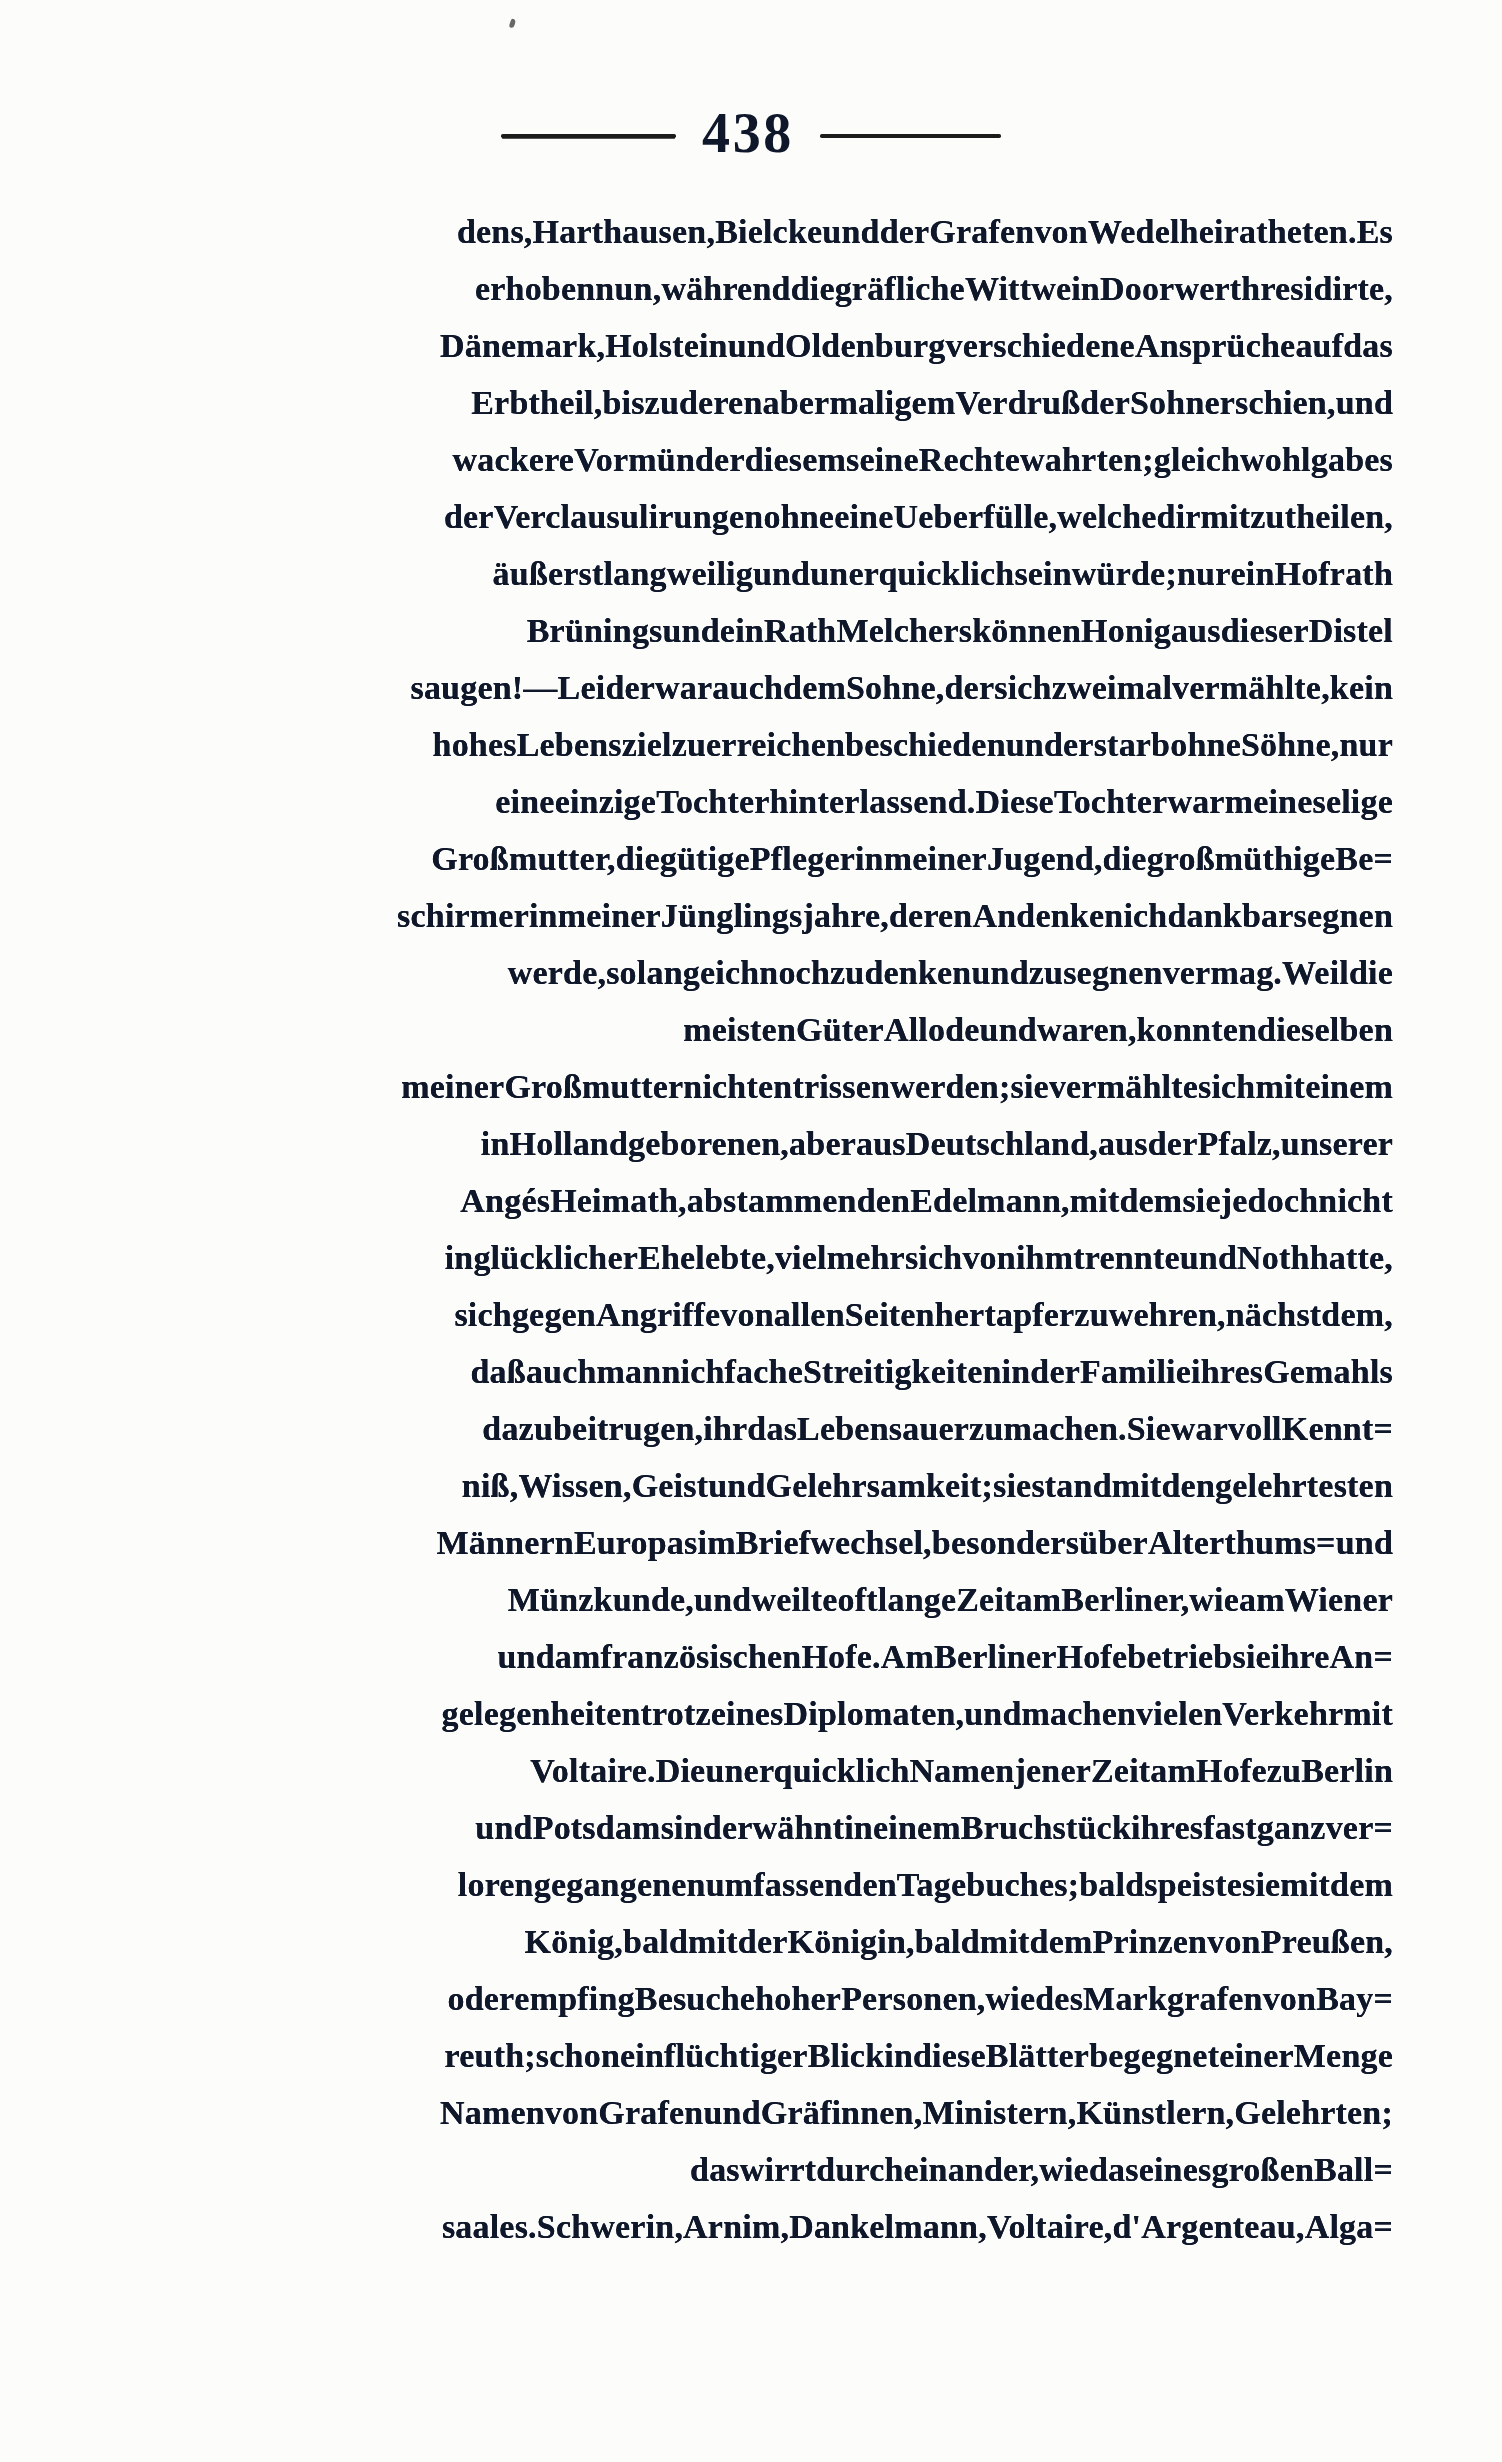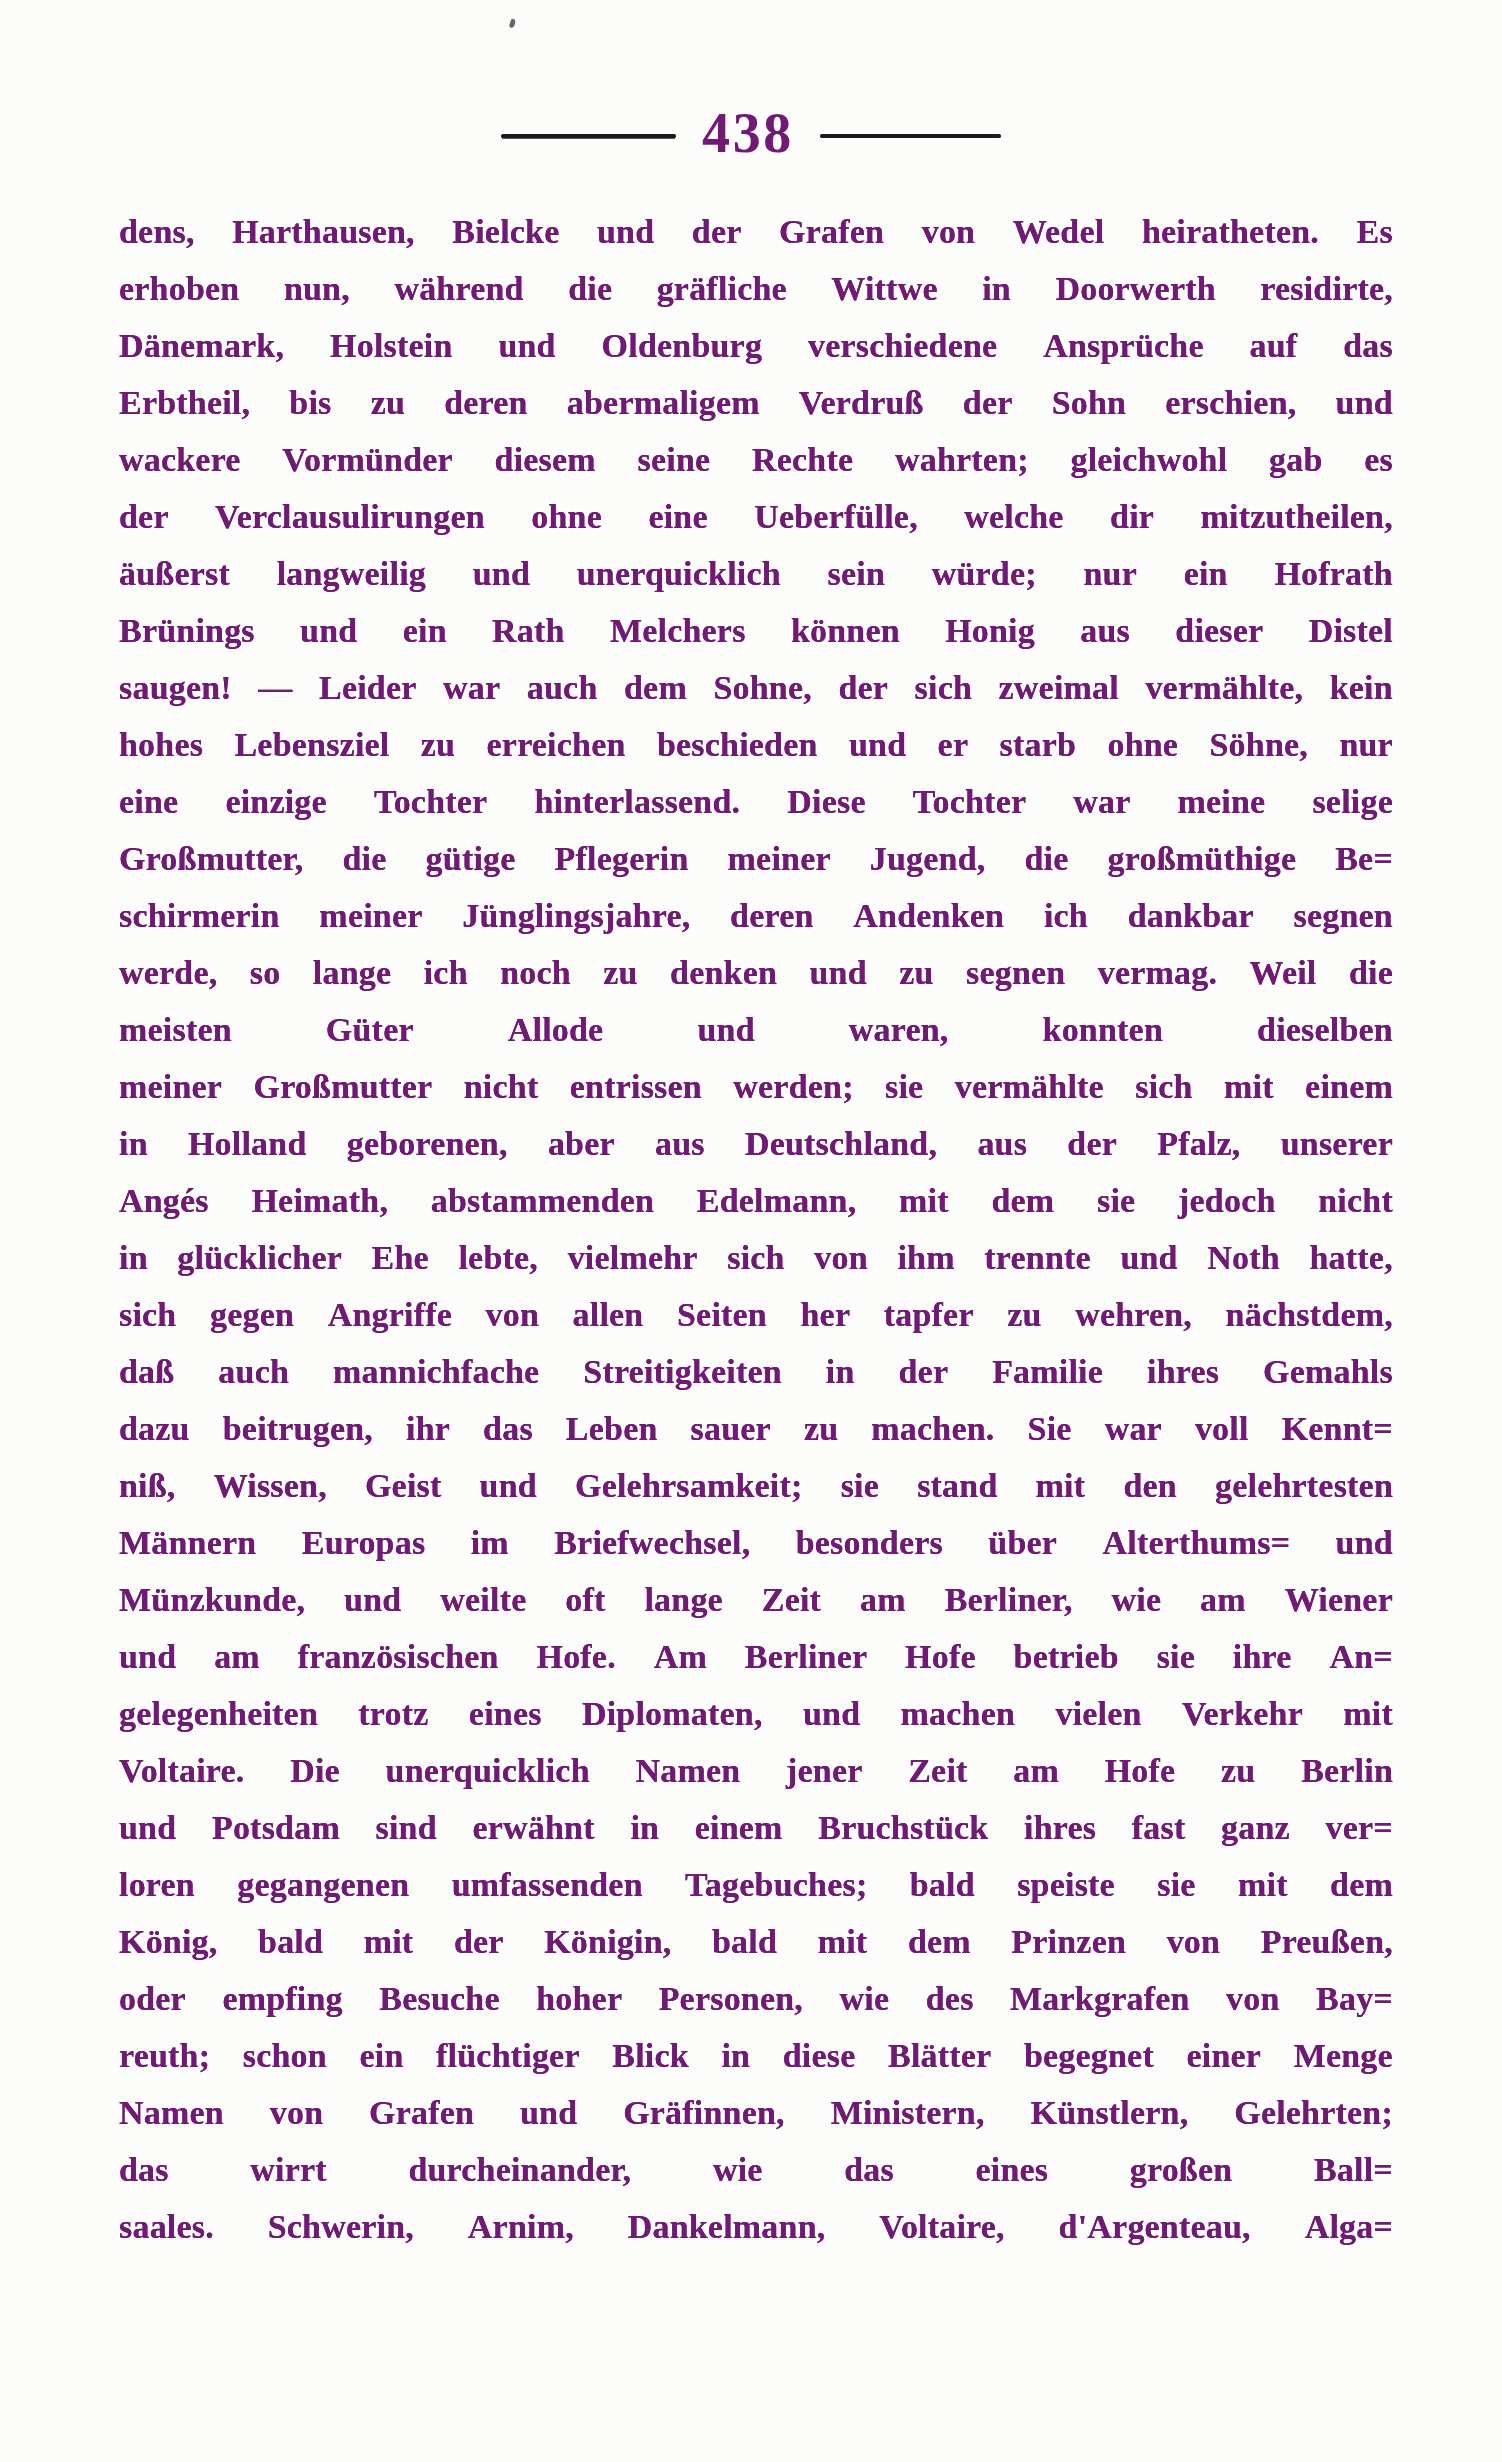--- a/index.html
+++ b/index.html
@@ -1,21 +1,21 @@
 <!DOCTYPE html>
 <html style="font-size:14px"><head>
 <meta charset="utf-8">
 <style>
   html, body { margin: 0; padding: 0; }
   .page {
     position: relative;
     width: 1502px;
     height: 2462px;
     background: #fcfcfa;
-    color: #701a75;
+    color: #0f172a;
     font-family: "Liberation Serif", serif;
     overflow: hidden;
   }
   .scan-speck {
     position: absolute;
     left: 510px; top: 19.4px;
     width: 5.3px; height: 8.8px;
     background: #2a2a2a;
     border-radius: 40% 60% 60% 40%;
     transform: rotate(18deg);
@@ -50,21 +50,21 @@
     font-weight: 700;
     line-height: 57px;
     height: 57px;
     overflow: hidden;
     white-space: nowrap;
     text-align: justify;
     letter-spacing: 0.2px;
     text-shadow: 0 0 0.4px currentColor;
   }
   
-  .line { display: flex; justify-content: space-between; gap: 6px; }
+  .line { display: flex; justify-content: flex-end; }
   .line span.w { display: inline-block; }
 </style>
 </head>
 <body>
 
 <div class="page">
   <div class="scan-speck"></div>
 
   <div class="header">
     <div class="rule rule-left"></div>

